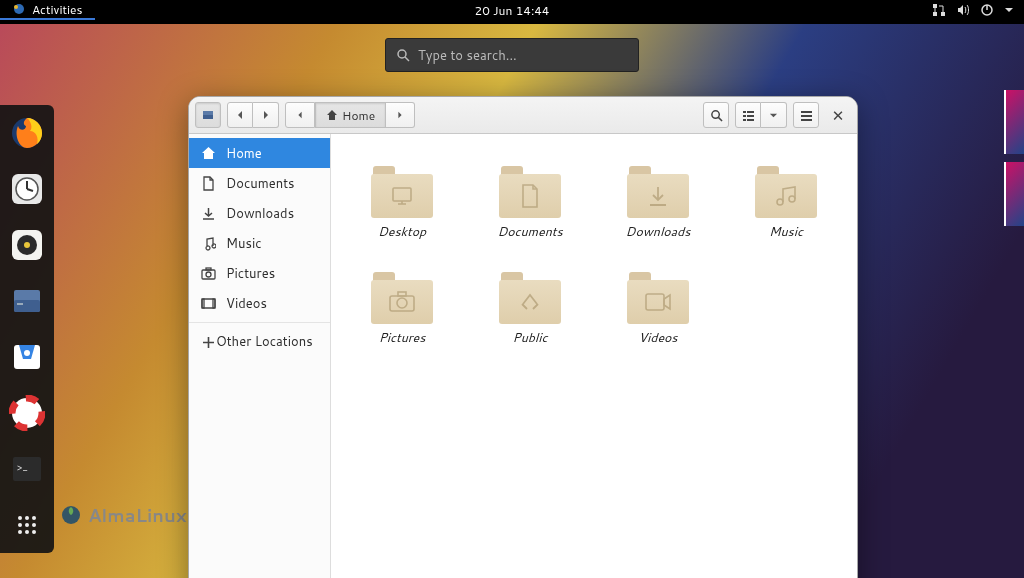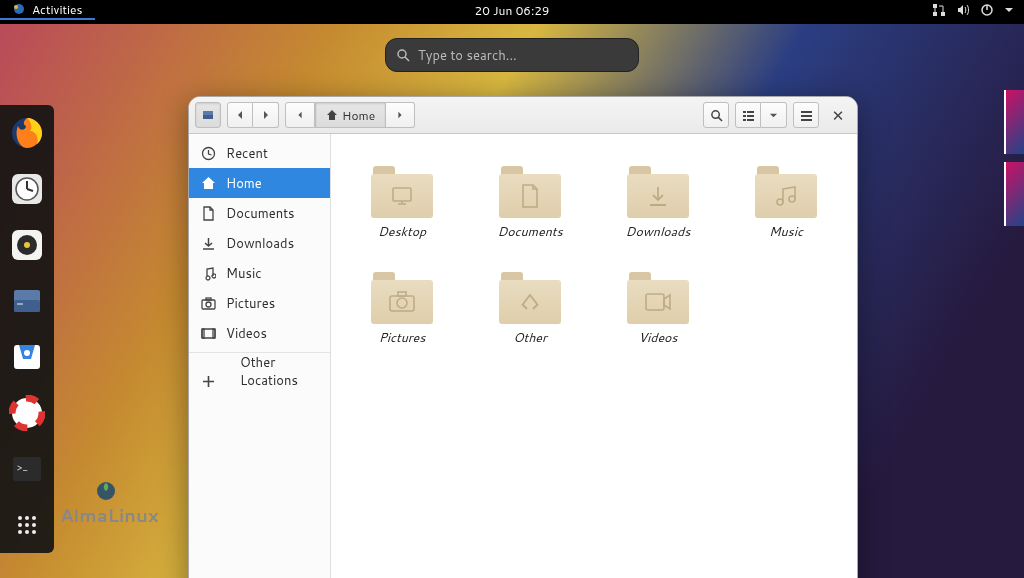--- a/index.html
+++ b/index.html
@@ -13,31 +13,31 @@
 
   
   .topbar { position: absolute; top: 0; left: 0; right: 0; height: 20px; background: #000; color: #ddd; display: flex; align-items: center; font-size: 12px; }
   .topbar .activities { padding: 0 12px; height: 100%; display: flex; align-items: center; border-bottom: 2px solid #3a79d8; cursor: pointer; color:#fff;}
   .topbar .activities svg { margin-right:6px;}
   .topbar .center { position:absolute; left:50%; transform:translateX(-50%); color:#fff;}
   .topbar .tray { margin-left:auto; padding:0 10px; display:flex; gap:10px; align-items:center;}
   .topbar .tray svg { display:block; }
 
   
-  .search-pill { position:absolute; top:38px; left:50%; transform:translateX(-50%); width:254px; height:30px; background:#3a3a3a; border:1px solid #222; border-radius:12px; display:flex; align-items:center; padding:16px 10px; color:#bbb; font-size:13px;}
+  .search-pill { position:absolute; top:38px; left:50%; transform:translateX(-50%); width:254px; height:30px; background:#3a3a3a; border:1px solid #222; border-radius:3px; display:flex; align-items:center; padding:16px 10px; color:#bbb; font-size:13px;}
   .search-pill svg { margin-right:8px;}
 
   
   .dash { position:absolute; left:0; top:105px; width:54px; background:rgba(20,20,20,0.92); border-radius:0 6px 6px 0; padding:8px 0; display:flex; flex-direction:column; align-items:center; gap:16px;}
   .dash .app { width:40px; height:40px; display:flex; align-items:center; justify-content:center; cursor:pointer;}
   .dash .app svg { display:block;}
   .dash .grid-btn { width:40px;height:40px;display:flex;align-items:center;justify-content:center;}
 
   
-  .distro-mark { position:absolute; left:60px; bottom:50px; color:#888; font-size:18px; font-weight:600; display:flex; align-items:center;flex-direction:column;}
+  .distro-mark { position:absolute; left:60px; bottom:50px; color:#888; font-size:18px; font-weight:600; display:flex; align-items:center;}
 
   
   .ws-thumbs { position:absolute; right:0; top:90px; display:flex; flex-direction:column; gap:8px;}
   .ws-thumb { width:20px; height:64px; background:linear-gradient(135deg,#c16,#248); border-left:2px solid #fff;}
 
   
   .fm { position:absolute; left:188px; top:96px; width:670px; height:507px; background:#fff; border:1px solid #a7a7a7; border-radius:12px; box-shadow:0 6px 30px rgba(0,0,0,.4); display:flex; flex-direction:column; overflow:hidden;}
   .fm .titlebar { height:37px; background:linear-gradient(#f4f4f4,#eaeaea); border-bottom:1px solid #c8c8c8; display:flex; align-items:center; padding:0 6px; gap:6px;}
   .tb-btn { height:26px; min-width:26px; background:linear-gradient(#fdfdfd,#f0f0f0); border:1px solid #bfbfbf; border-radius:3px; display:flex; align-items:center; justify-content:center; font-size:12px; color:#333; cursor:pointer;}
   .tb-btn.active { background:linear-gradient(#e6e6e6,#dcdcdc); box-shadow:inset 0 1px 2px rgba(0,0,0,.12);}
@@ -47,21 +47,21 @@
   .btn-group .tb-btn:last-child{border-radius:0 3px 3px 0; border-left:none;}
   .pathbar { display:flex; align-items:center;}
   .pathbar .tb-btn { padding:0 10px; gap:4px;}
   .titlebar .spacer { flex:1;}
   .close-btn { width:26px;height:26px; display:flex;align-items:center;justify-content:center; cursor:pointer; font-size:15px; color:#444;}
 
   .fm-body { flex:1; display:flex; min-height:0;}
   .sidebar { width:142px; background:#fbfbfb; border-right:1px solid #ddd; padding-top:4px; overflow:auto; font-size:13px;}
   .sb-item { display:flex; align-items:center; gap:10px; padding:6px 12px; color:#2e2e2e; cursor:pointer;}
   .sb-item.selected { background:#2f87e0; color:#fff;}
-  .sb-sep-item { display:flex; align-items:flex-end; gap:24px; padding:0 12px; color:#2e2e2e; cursor:pointer; border-top:1px solid #e4e4e4; margin-top:4px;}
+  .sb-sep-item { display:flex; align-items:flex-end; gap:0; padding:9px 12px; color:#2e2e2e; cursor:pointer; border-top:1px solid #e4e4e4; margin-top:4px;}
   .sb-item svg, .sb-sep-item svg { flex-shrink:0;}
 
   .iconview { flex:1; background:#fff; padding:32px 10px; display:grid; grid-template-columns:repeat(4,1fr); grid-auto-rows:100px; gap:6px; align-content:start;font-style:italic;}
   .folder { display:flex; flex-direction:column; align-items:center; gap:4px; cursor:pointer; font-size:12.5px; color:#222;}
   .folder .ficon { width:62px; height:52px; position:relative;}
   .folder .ftab { position:absolute; left:2px; top:0; width:22px; height:10px; background:#d9c6a4; border-radius:3px 3px 0 0;}
   .folder .fbody { position:absolute; left:0; top:8px; right:0; bottom:0; background:linear-gradient(#e9dcc0,#dfceab); border-radius:3px; display:flex; align-items:center; justify-content:center;}
   .folder .fbody svg { opacity:.55;}
 </style>
 </head>
@@ -70,21 +70,21 @@
 <div class="wallpaper"></div>
 
 <div class="topbar">
   <div class="activities">
     <svg width="14" height="14" viewBox="0 0 14 14">
         <circle cx="7" cy="7" r="5" fill="#2d6ab4"></circle>
         <circle cx="4" cy="5" r="2" fill="#e8b52a"></circle>
       </svg>
     <span>Activities</span>
   </div>
-  <div class="center">20 Jun  06:29</div>
+  <div class="center">20 Jun  14:44</div>
   <div class="tray">
     <svg width="14" height="14" viewBox="0 0 14 14" fill="#ddd">
         <rect x="1" y="1" width="4" height="4"></rect>
         <rect x="9" y="9" width="4" height="4"></rect>
         <rect x="1" y="9" width="4" height="4"></rect>
         <path d="M3 5v4M7 3h4v8" stroke="#ddd" stroke-width="1" fill="none"></path>
       </svg>
     <svg width="14" height="14" viewBox="0 0 14 14" fill="#ddd">
         <path d="M2 5h2l3-3v10l-3-3H2z"></path>
         <path d="M9 4c1 1 1 5 0 6M11 2c2 2 2 8 0 10" stroke="#ddd" stroke-width="1" fill="none"></path>
@@ -253,27 +253,20 @@
           <rect x="1" y="10" width="11" height="2"></rect>
         </svg>
       </div>
     <div class="close-btn">
         <span>✕</span>
       </div>
   </div>
 
   <div class="fm-body">
     <div class="sidebar">
-      <div class="sb-item">
-        <svg width="15" height="15" viewBox="0 0 15 15" fill="none" stroke="#444" stroke-width="1.3">
-            <circle cx="7.5" cy="7.5" r="6"></circle>
-            <path d="M7.5 4v4l3 1"></path>
-          </svg>
-        <span>Recent</span>
-      </div>
       <div class="sb-item selected">
         <svg width="15" height="15" viewBox="0 0 15 15" fill="#fff">
             <path d="M7.5 1L1 7h2v6h9V7h2z"></path>
           </svg>
         <span>Home</span>
       </div>
       <div class="sb-item">
         <svg width="15" height="15" viewBox="0 0 15 15" fill="none" stroke="#444" stroke-width="1.3">
             <path d="M3 1h6l3 3v10H3z"></path>
             <path d="M9 1v3h3"></path>
@@ -380,21 +373,21 @@
       </div>
       <div class="folder">
         <div class="ficon">
             <div class="ftab"></div>
             <div class="fbody">
           <svg width="24" height="24" viewBox="0 0 24 24" fill="none" stroke="#a08b60" stroke-width="1.8">
                 <path d="M5 14l7-9 7 9M9 19l-5-5M15 19l5-5"></path>
               </svg>
         </div>
           </div>
-        <span>Other</span>
+        <span>Public</span>
       </div>
       <div class="folder">
         <div class="ficon">
             <div class="ftab"></div>
             <div class="fbody">
           <svg width="28" height="20" viewBox="0 0 28 20" fill="none" stroke="#a08b60" stroke-width="1.6">
                 <rect x="2" y="2" width="18" height="16" rx="2"></rect>
                 <path d="M20 7l6-4v14l-6-4z"></path>
               </svg>
         </div>

